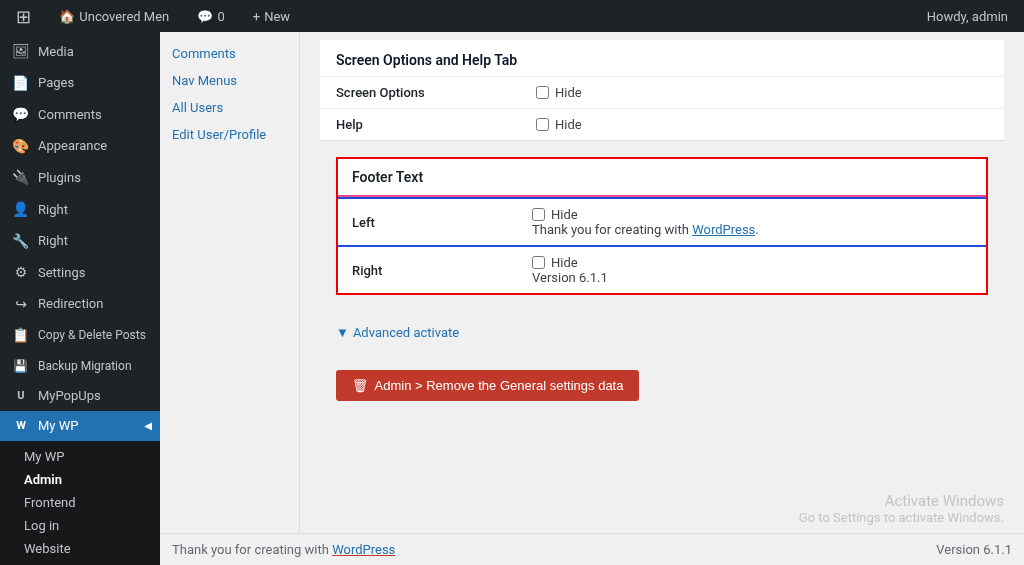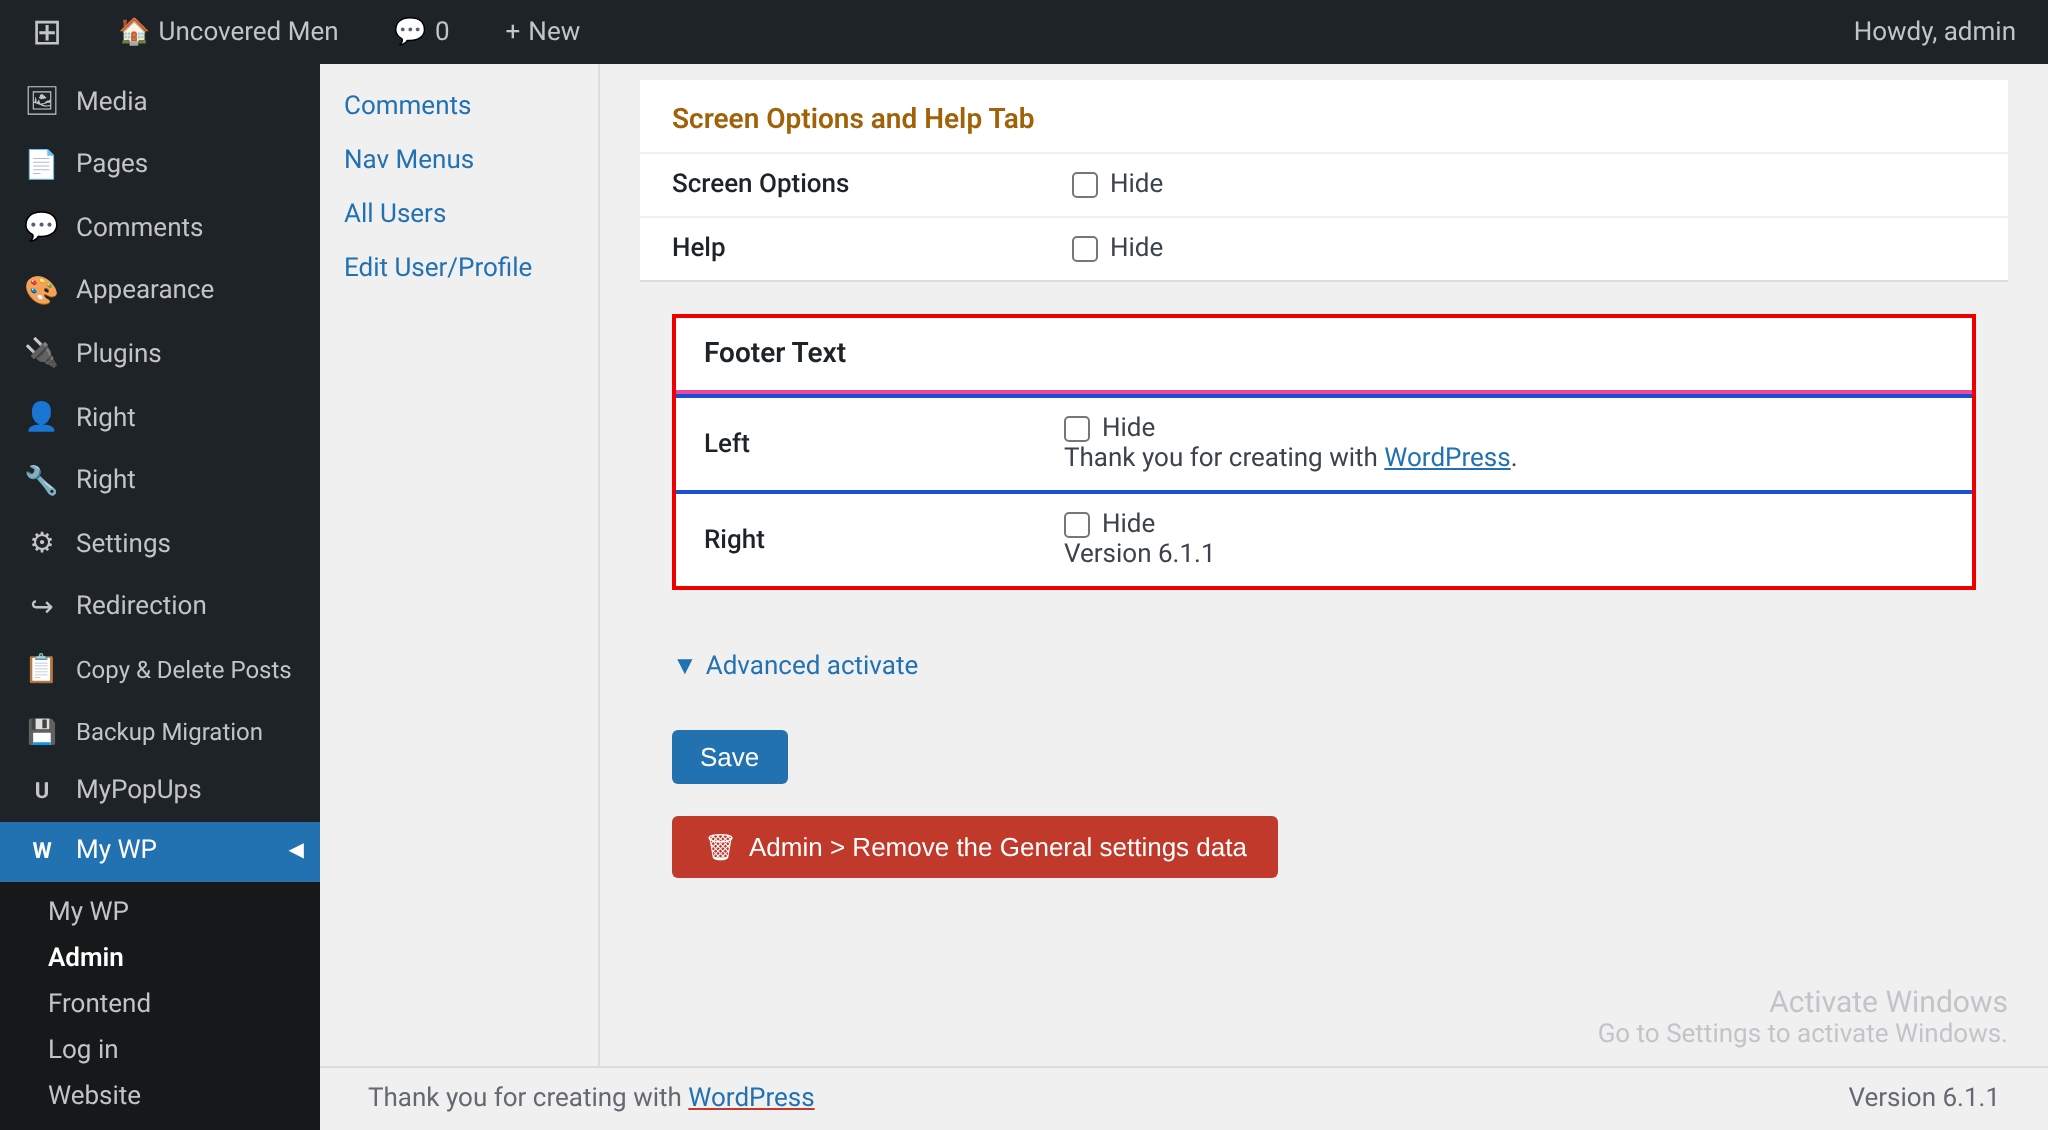--- a/index.html
+++ b/index.html
@@ -76,21 +76,21 @@
     
     .screen-options-section {
       background: #fff;
       border-bottom: 1px solid #dcdcde;
       padding: 0;
     }
     .screen-options-title {
       font-size: 14px;
       font-weight: 600;
       padding: 12px 16px 8px 16px;
-      color: #a16207;
+      color: #0f172a;
     }
     .options-table {
       width: 100%;
       border-collapse: collapse;
     }
     .options-table tr { border-top: 1px solid #f0f0f1; }
     .options-table td { padding: 8px 16px; vertical-align: middle; }
     .options-table td:first-child { width: 200px; font-weight: 500; color: #1d2327; }
     .hide-label { display: flex; align-items: center; gap: 6px; color: #3c434a; }
     .hide-label input[type=checkbox] { margin: 0; }
@@ -153,21 +153,21 @@
       border-radius: 3px;
       display: flex;
       align-items: center;
       gap: 6px;
     }
 
     
     #wpfooter {
       background: #f0f0f1;
       border-top: 1px solid #dcdcde;
-      padding: 8px 24px;
+      padding: 8px 12px;
       display: flex;
       justify-content: space-between;
       align-items: center;
       font-size: 13px;
       color: #646970;
       position: fixed;
       bottom: 0;
       left: 160px;
       right: 0;
     }
@@ -363,23 +363,20 @@
         </table>
     </div>
 
     
     <div class="advanced-settings-link">
       <span>▼</span>
       <span>Advanced activate</span>
     </div>
 
     
-    <div class="save-section">
-      <button class="button-primary">Save</button>
-    </div>
 
     
     <div class="delete-section">
       <button class="button-danger">
         <span>🗑</span>
         <span>Admin &gt; Remove the General settings data</span>
       </button>
     </div>
 
   </div>

